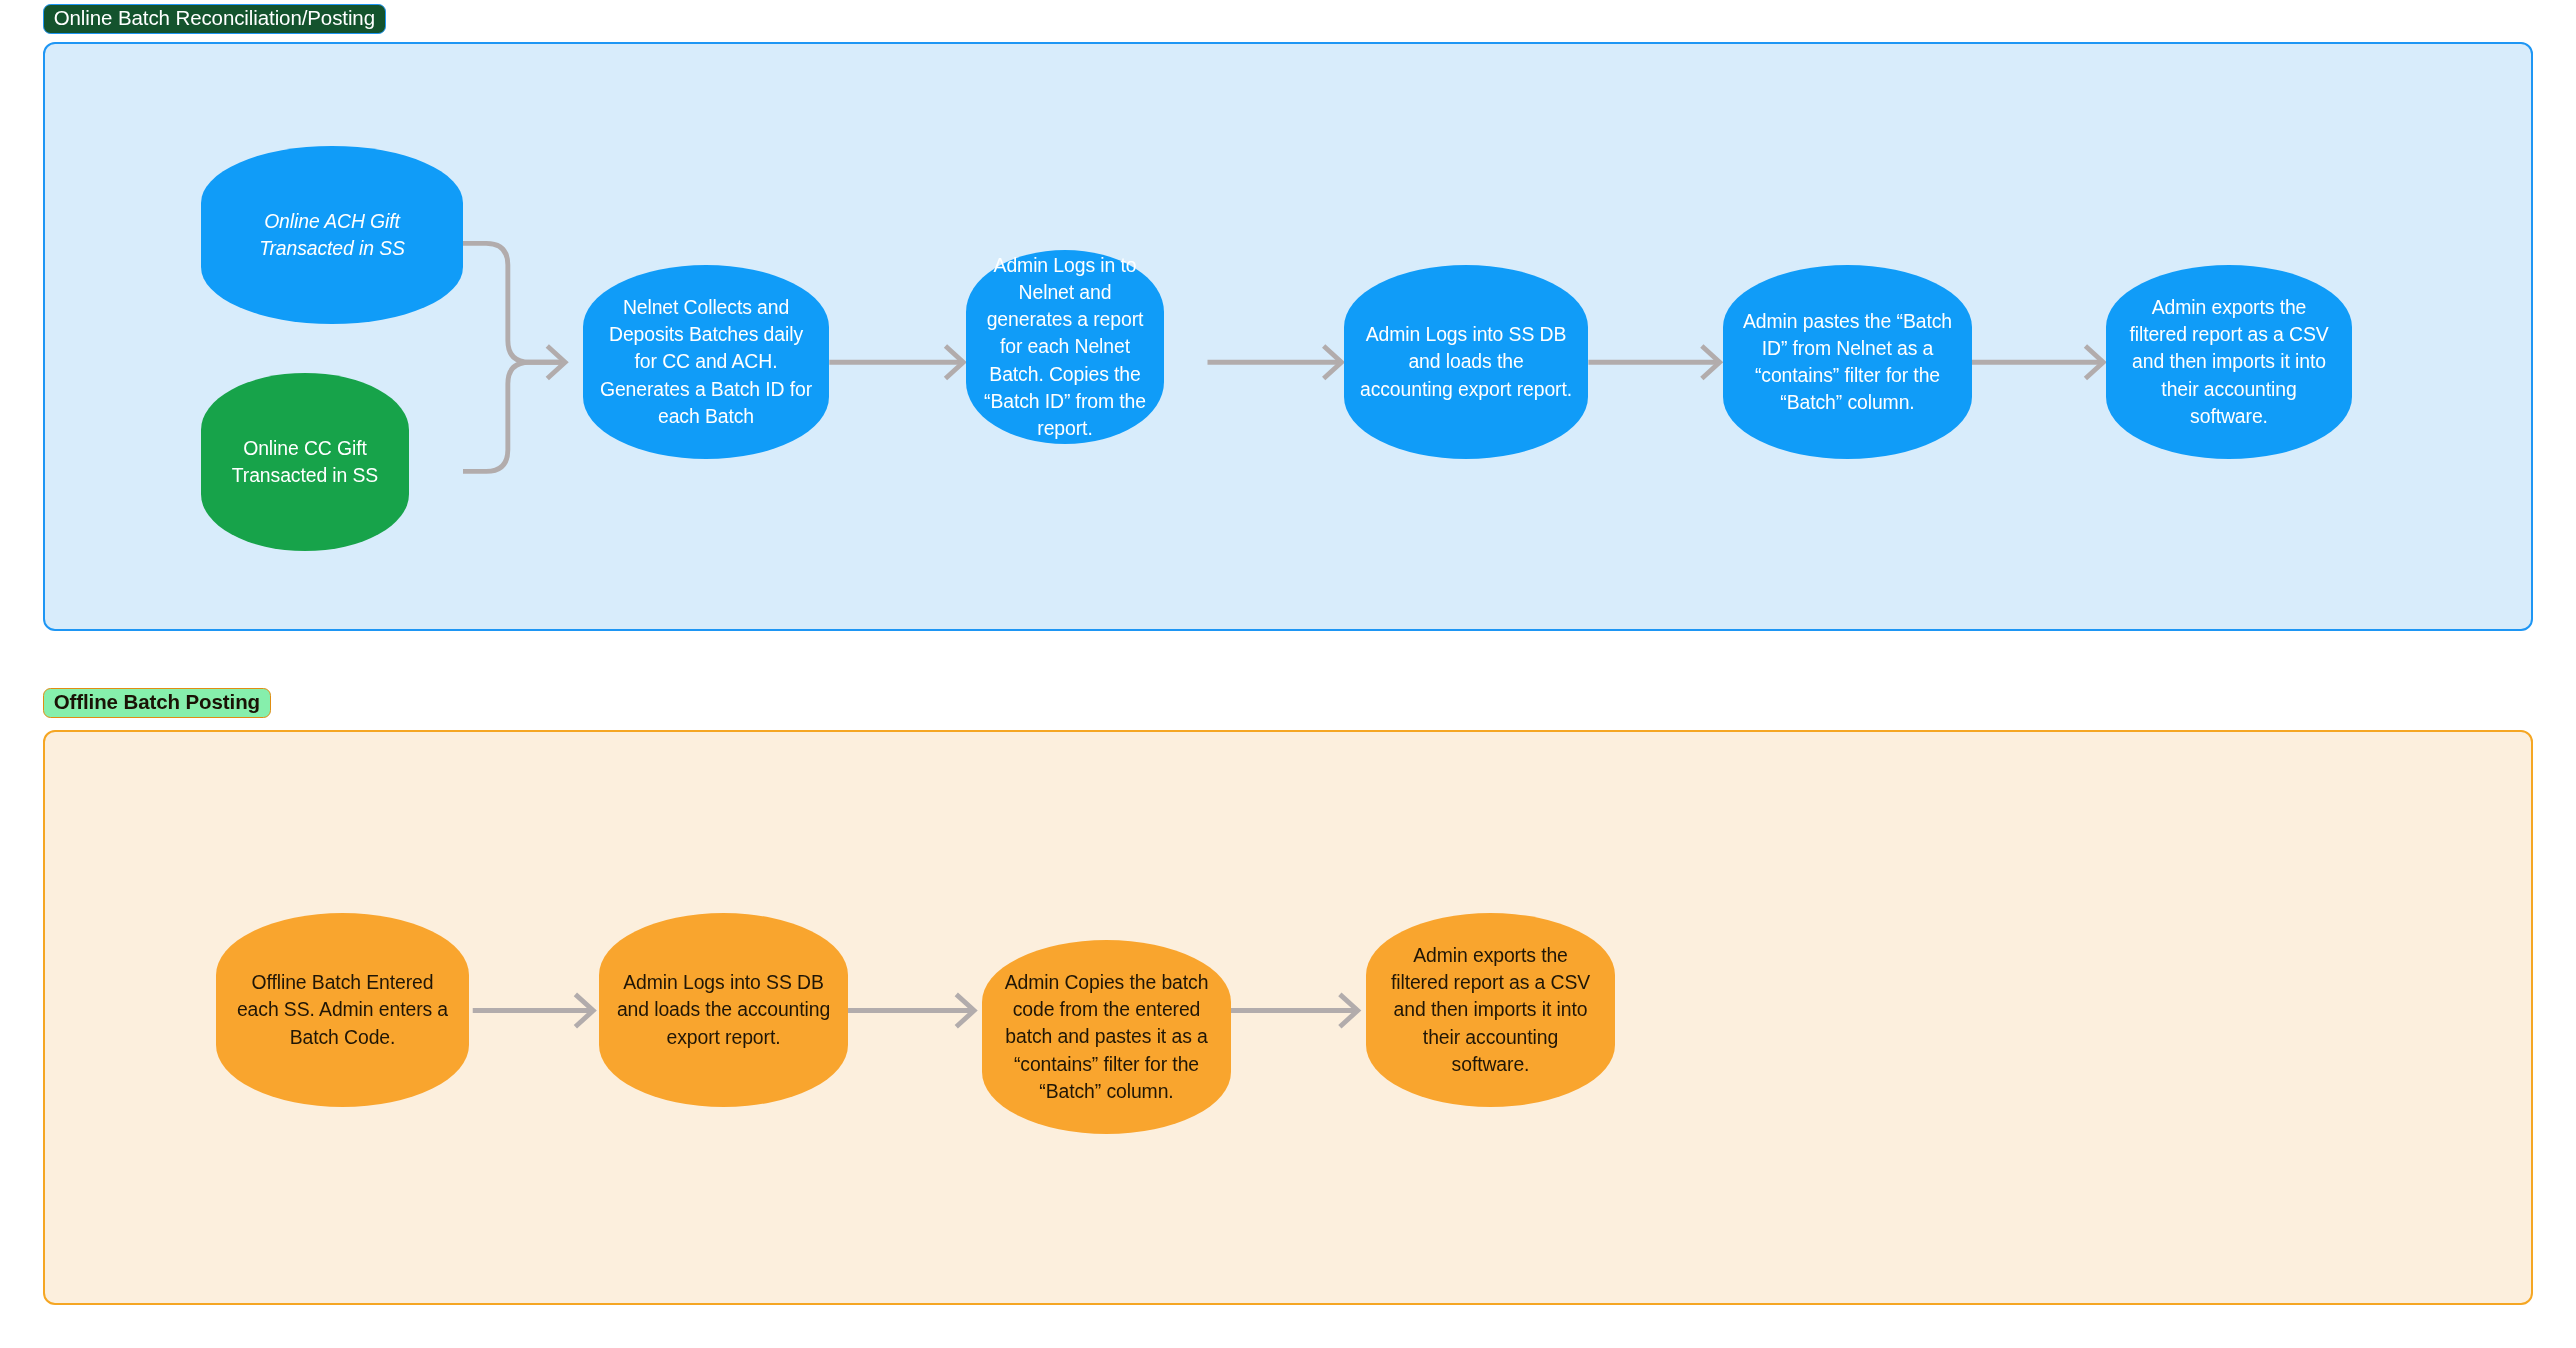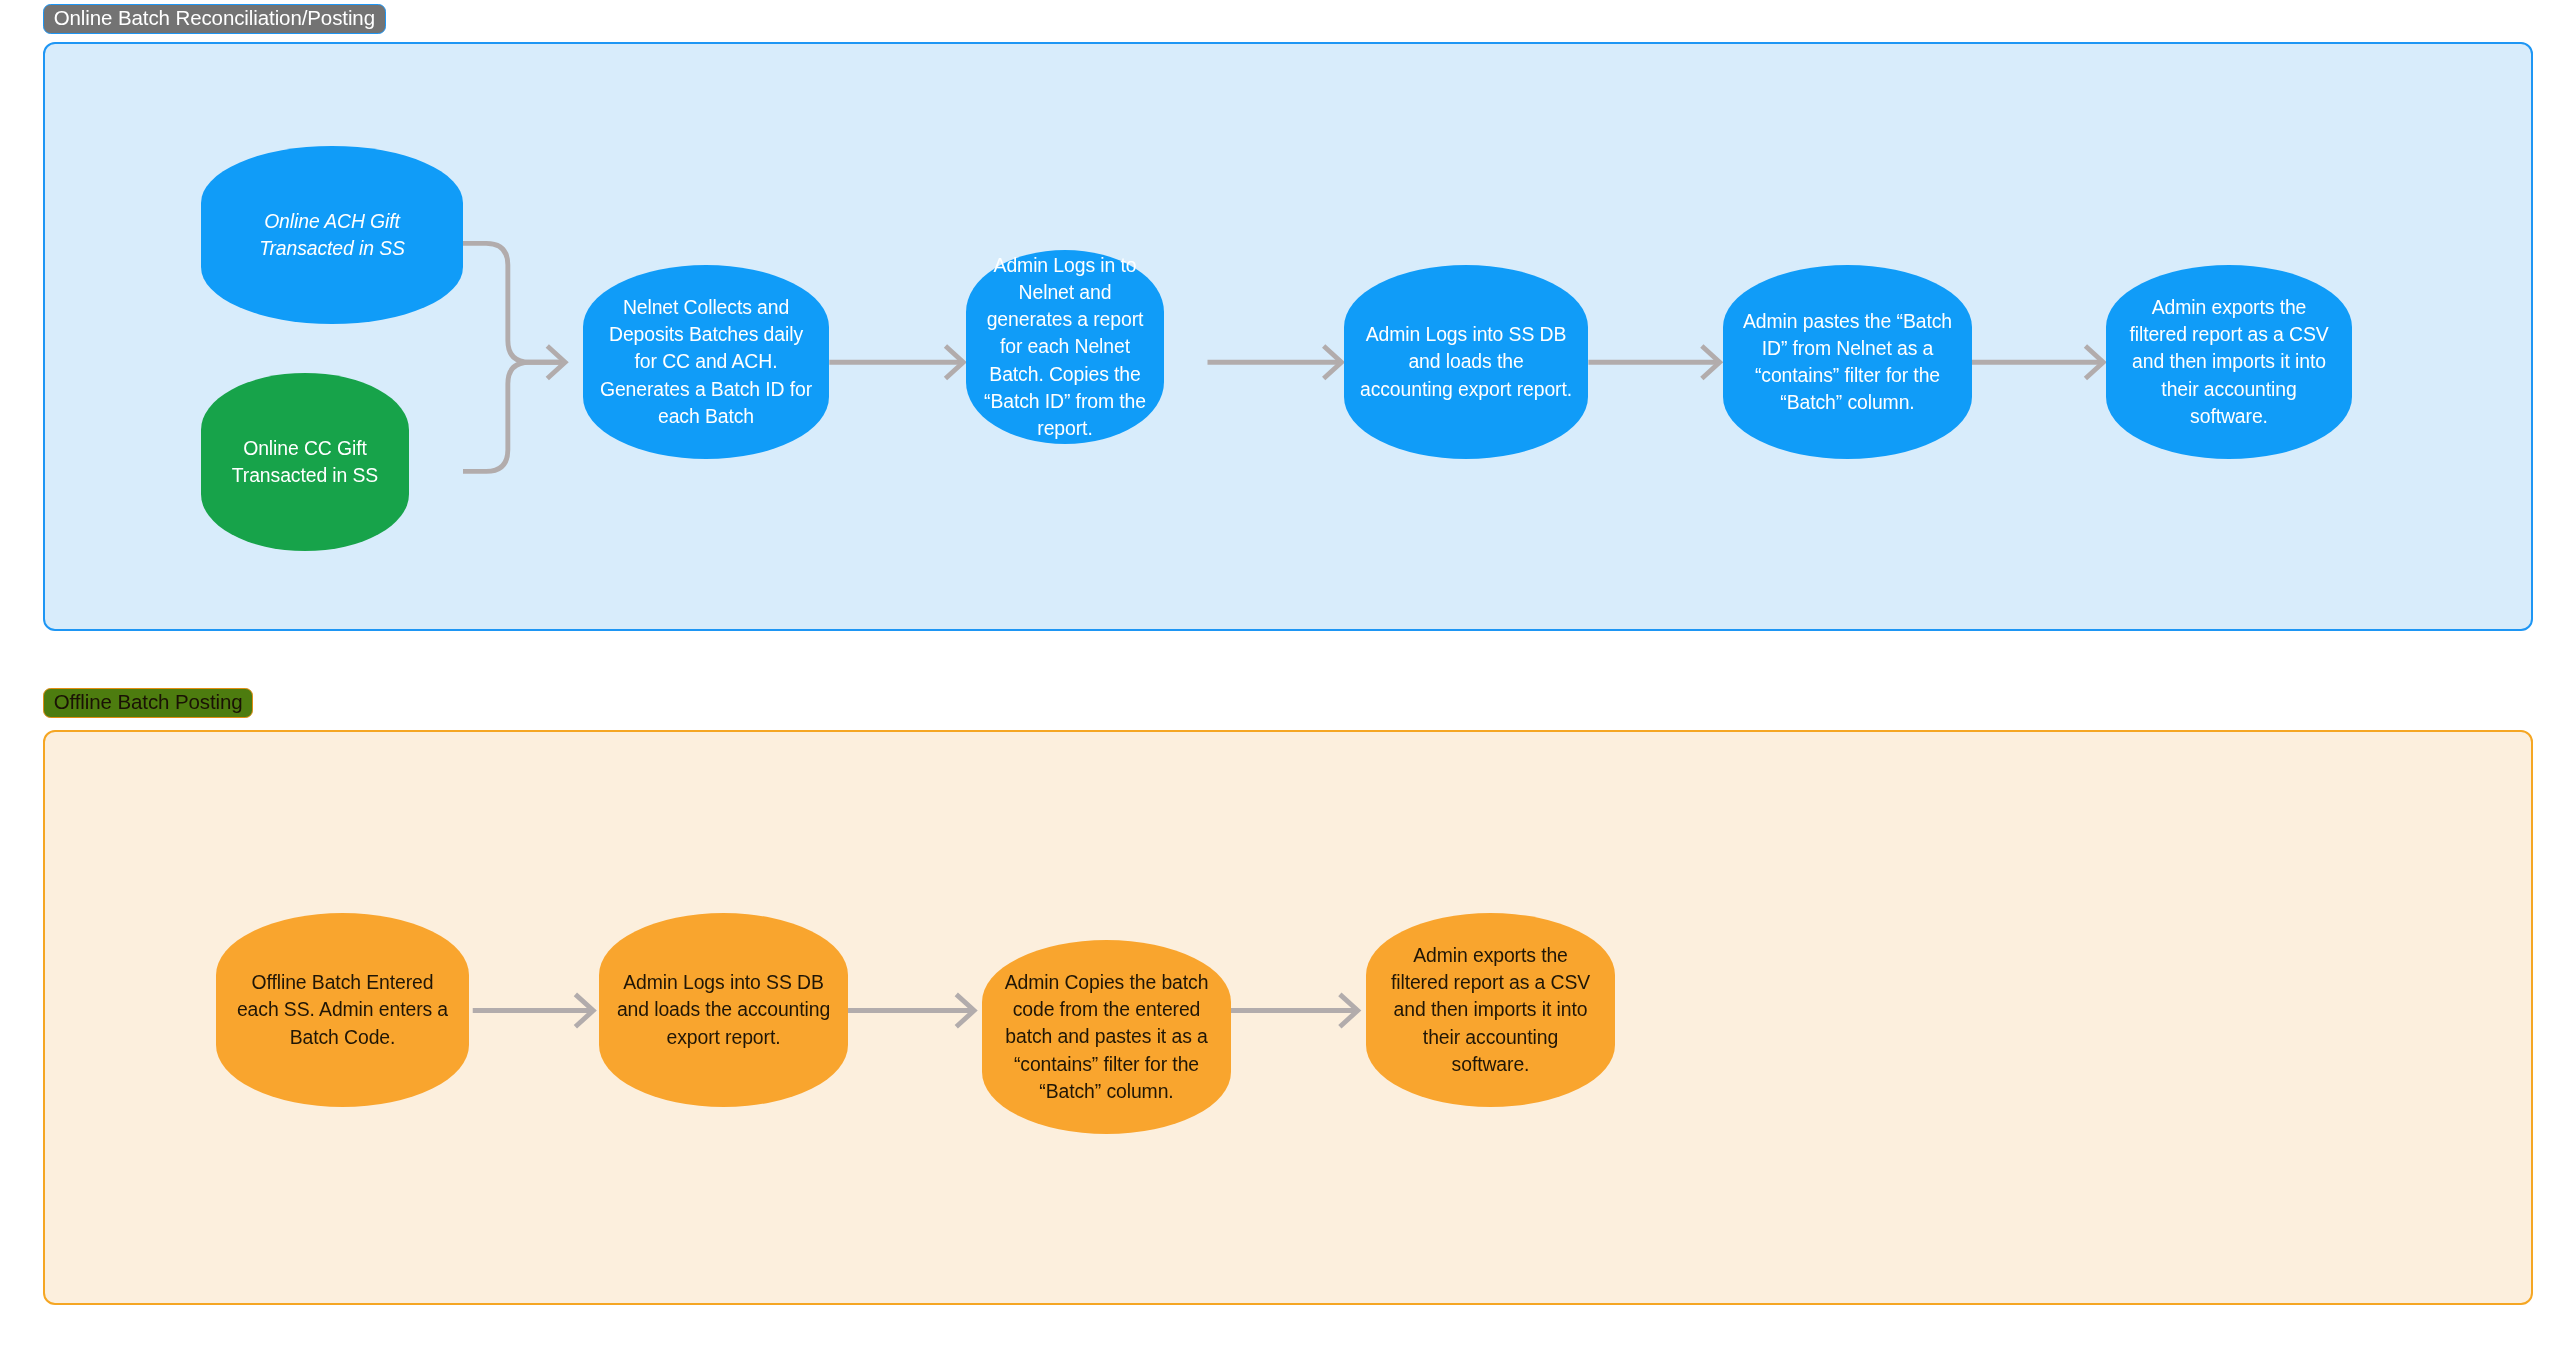--- a/index.html
+++ b/index.html
@@ -36,39 +36,40 @@
     left: 43px;
     top: 42px;
     width: 2490px;
     height: 589px;
     background: #d8ecfb;
     border: 2.2px solid #1e96f4;
   }
   #lane-online-title {
     left: 43px;
     top: 4.3px;
-    background: #737373;
+    background: #14532d;
     border: 1.6px solid #1e96f4;
     color: #ffffff;
   }
 
   #lane-offline {
     left: 43px;
     top: 730px;
     width: 2490px;
     height: 575px;
     background: #fcefdd;
     border: 2.2px solid #f5a623;
   }
   #lane-offline-title {
     left: 43px;
     top: 688px;
-    background: #4d7c0f;
+    background: #86efac;
     border: 1.6px solid #e08d12;
     color: #1a1205;
+    font-weight: bold;
   }
 
   
   .node {
     position: absolute;
     box-sizing: border-box;
     display: flex;
     align-items: center;
     justify-content: center;
     text-align: center;

